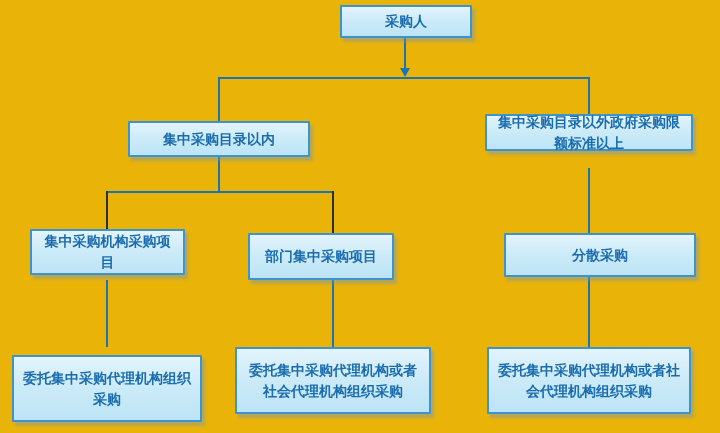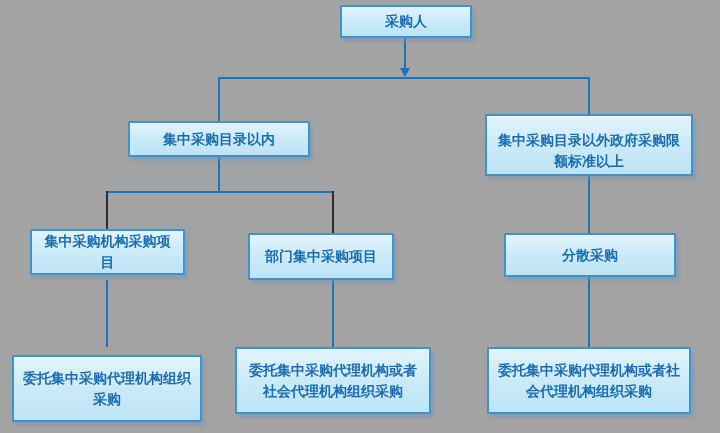--- a/index.html
+++ b/index.html
@@ -1,19 +1,19 @@
 <!DOCTYPE html>
 <html><head>
 <meta charset="utf-8">
 <style>
   html,body{margin:0;padding:0;background:#ffffff;}
   .canvas{
     position:relative;
     width:720px;height:433px;
-    background:#a3a3a3;
+    background:#eab308;
     font-family:"Liberation Sans","DejaVu Sans",sans-serif;
     overflow:hidden;
   }
   .node{
     position:absolute;
     box-sizing:border-box;
     border:2px solid #3f93cc;
     background:linear-gradient(180deg,#e3f4fc 0%,#cdebf8 45%,#bce4f6 100%);
     box-shadow:3px 4px 3px rgba(110,150,185,0.45);
     color:#1a6cae;
@@ -32,24 +32,24 @@
   .arrowhead{
     position:absolute;
     width:0;height:0;
     border-left:5px solid transparent;
     border-right:5px solid transparent;
     border-top:9px solid #1b74b8;
   }
   
   .n1{left:340px;top:5px;width:132px;height:33px;}
   .n2{left:128px;top:121px;width:182px;height:36px;}
-  .n3{left:485px;top:114px;width:208px;height:62px;align-items:flex-end;}
+  .n3{left:485px;top:114px;width:208px;height:37px;}
   .n4{left:30px;top:229px;width:155px;height:46px;}
   .n5{left:248px;top:233px;width:146px;height:47px;}
-  .n6{left:504px;top:233px;width:172px;height:44px;}
+  .n6{left:504px;top:233px;width:192px;height:44px;}
   .n7{left:12px;top:347px;width:190px;height:67px;margin-top:8px;}
   .n8{left:235px;top:347px;width:196px;height:67px;}
   .n9{left:487px;top:347px;width:204px;height:67px;}
   
   .v1{left:404px;top:38px;width:2px;height:31px;}
   .ah1{left:400px;top:68px;}
   .h1{left:218px;top:77px;width:372px;height:2px;}
   .v2{left:218px;top:77px;width:2px;height:44px;}
   .v3{left:588px;top:77px;width:2px;height:37px;}
   .v4{left:218px;top:157px;width:2px;height:34px;}

